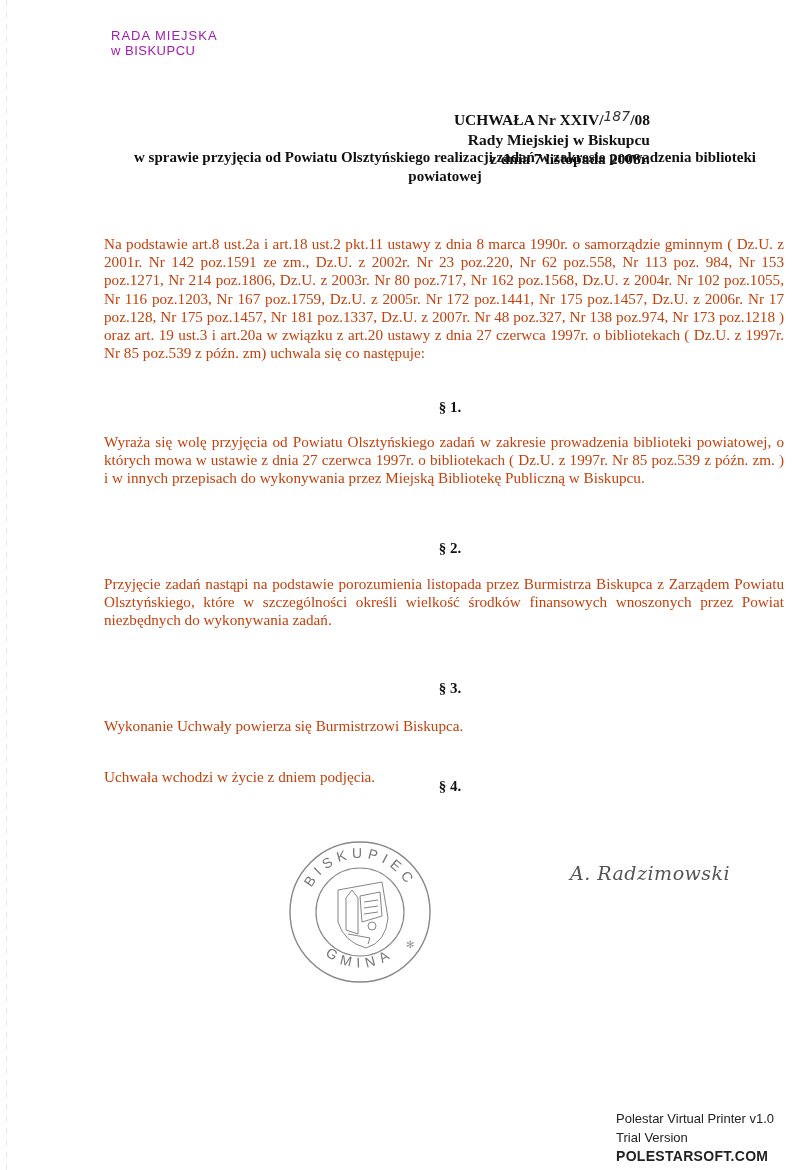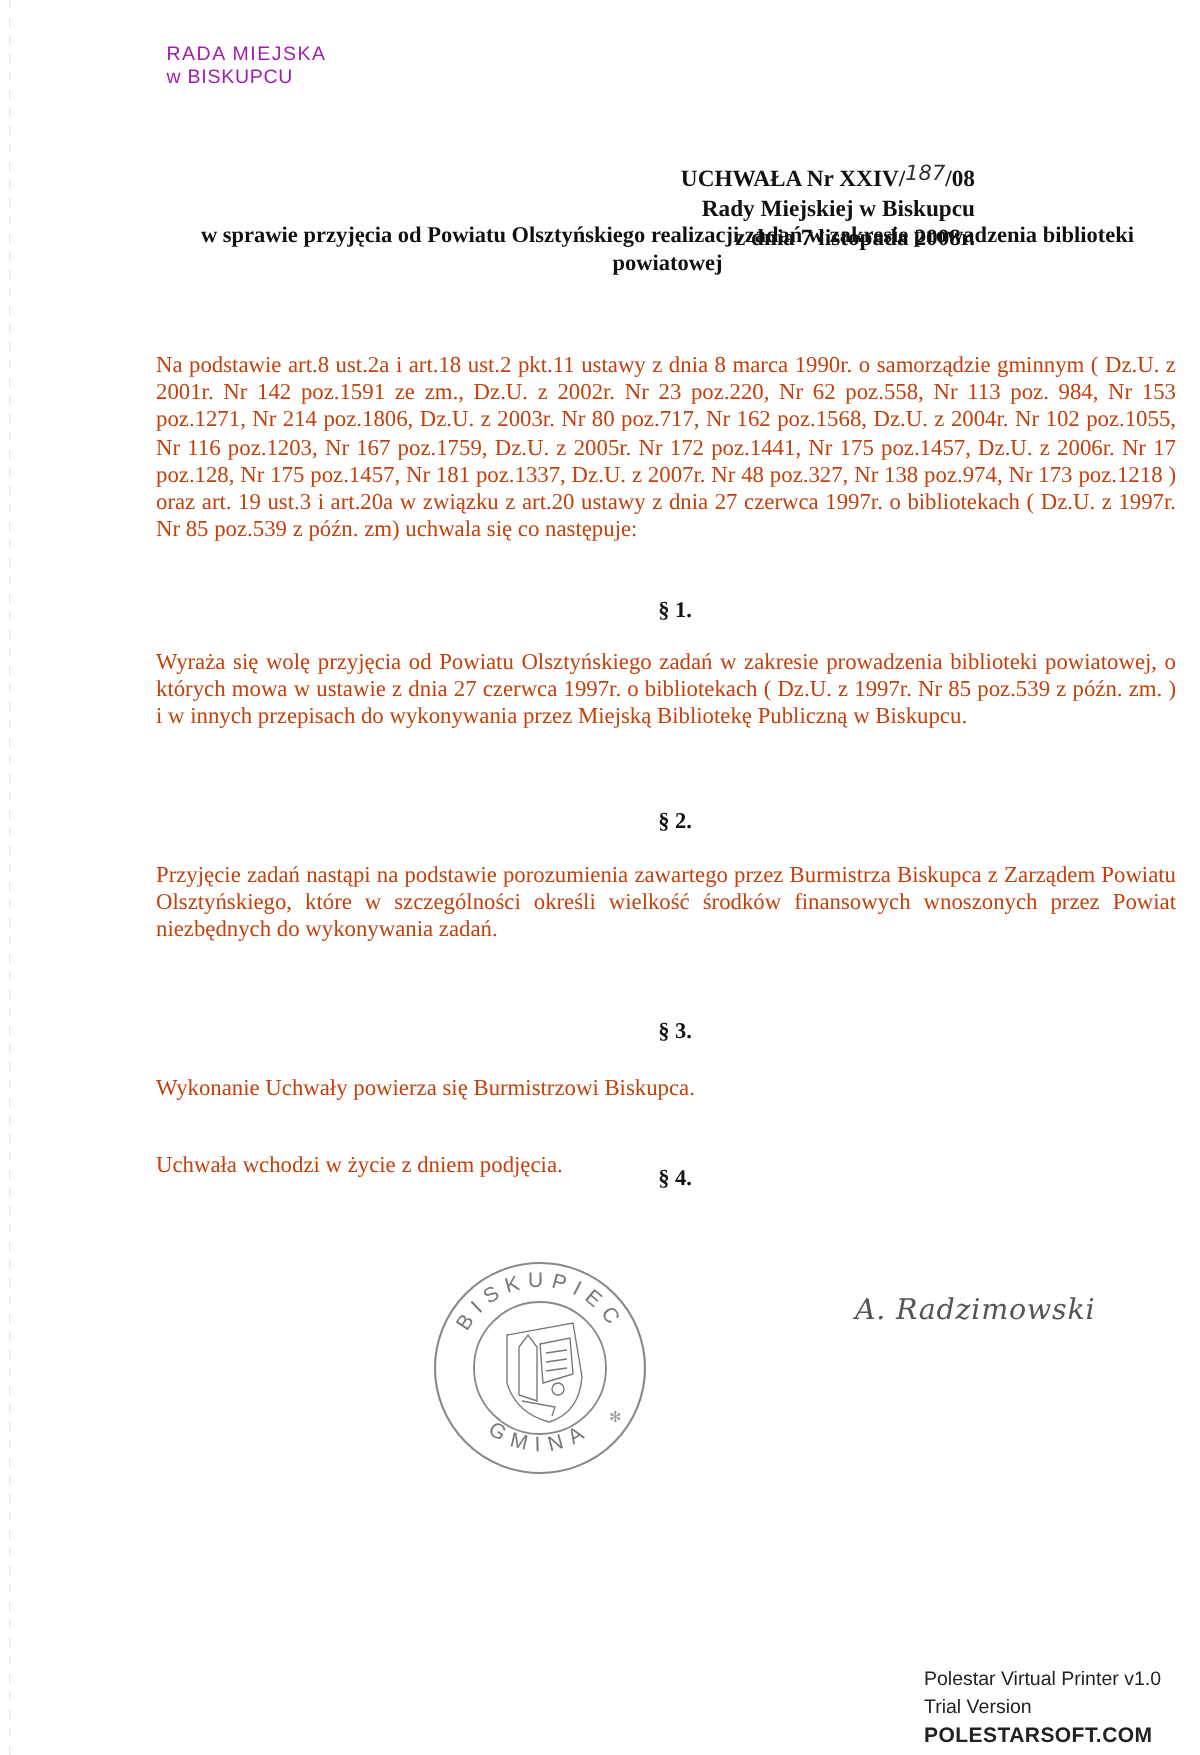--- a/index.html
+++ b/index.html
@@ -43,21 +43,21 @@
 </div>
 
 <div class="subject">w sprawie przyjęcia od Powiatu Olsztyńskiego realizacji zadań w zakresie prowadzenia biblioteki powiatowej</div>
 
 <div class="para preamble">Na podstawie art.8 ust.2a i art.18 ust.2 pkt.11 ustawy z dnia 8 marca 1990r. o samorządzie gminnym ( Dz.U. z 2001r. Nr 142 poz.1591 ze zm., Dz.U. z 2002r. Nr 23 poz.220, Nr 62 poz.558, Nr 113 poz. 984, Nr 153 poz.1271, Nr 214 poz.1806, Dz.U. z 2003r. Nr 80 poz.717, Nr 162 poz.1568, Dz.U. z 2004r. Nr 102 poz.1055, Nr 116 poz.1203, Nr 167 poz.1759, Dz.U. z 2005r. Nr 172 poz.1441, Nr 175 poz.1457, Dz.U. z 2006r. Nr 17 poz.128, Nr 175 poz.1457, Nr 181 poz.1337, Dz.U. z 2007r. Nr 48 poz.327, Nr 138 poz.974, Nr 173 poz.1218 ) oraz art. 19 ust.3 i art.20a w związku z art.20 ustawy z dnia 27 czerwca 1997r. o bibliotekach ( Dz.U. z 1997r. Nr 85 poz.539 z późn. zm) uchwala się co następuje:</div>
 
 <div class="section s1">§ 1.</div>
 <div class="para p1">Wyraża się wolę przyjęcia od Powiatu Olsztyńskiego zadań w zakresie prowadzenia biblioteki powiatowej, o których mowa w ustawie z dnia 27 czerwca 1997r. o bibliotekach ( Dz.U. z 1997r. Nr 85 poz.539 z późn. zm. ) i w innych przepisach do wykonywania przez Miejską Bibliotekę Publiczną w Biskupcu.</div>
 
 <div class="section s2">§ 2.</div>
-<div class="para p2">Przyjęcie zadań nastąpi na podstawie porozumienia zawartego przez Burmistrza Biskupca z Zarządem Powiatu Olsztyńskiego, które w szczególności określi wielkość środków finansowych wnoszonych przez Powiat niezbędnych do wykonywania zadań.</div>
+<div class="para p2">Przyjęcie zadań nastąpi na podstawie porozumienia listopada przez Burmistrza Biskupca z Zarządem Powiatu Olsztyńskiego, które w szczególności określi wielkość środków finansowych wnoszonych przez Powiat niezbędnych do wykonywania zadań.</div>
 
 <div class="section s3">§ 3.</div>
 <div class="para p3">Wykonanie Uchwały powierza się Burmistrzowi Biskupca.</div>
 
 <div class="section s4">§ 4.</div>
 <div class="para p4">Uchwała wchodzi w życie z dniem podjęcia.</div>
 
 <svg class="seal" viewBox="0 0 148 148">
   <defs>
     <path id="arcTop" d="M 20 74 A 54 54 0 0 1 128 74"></path>

